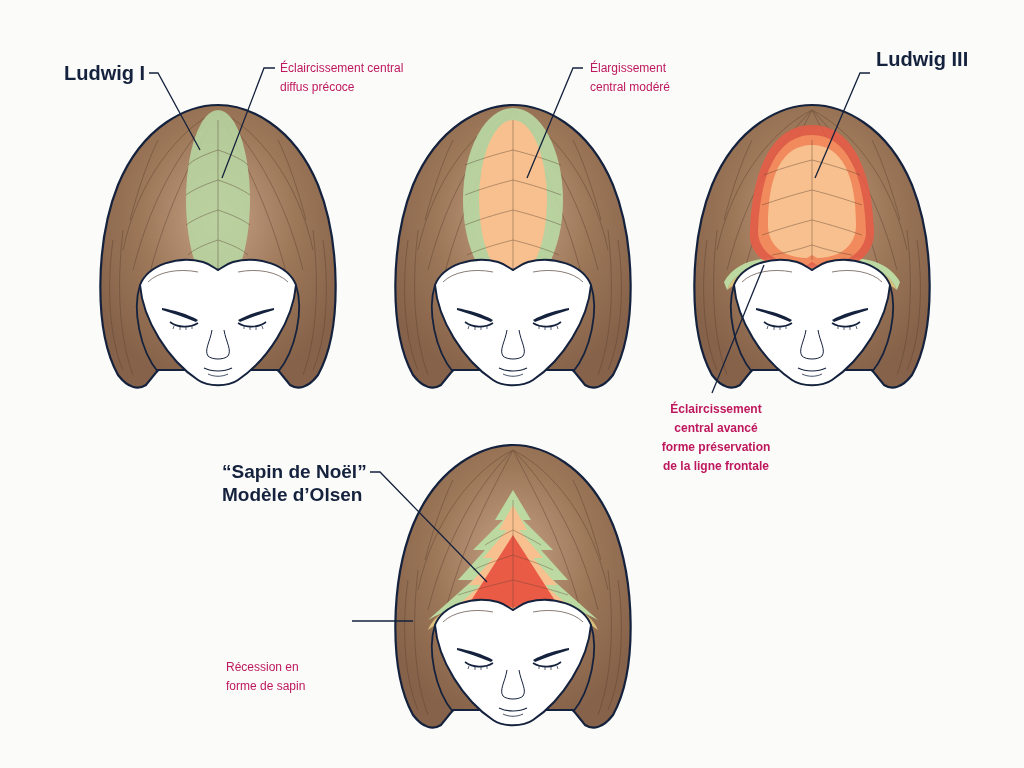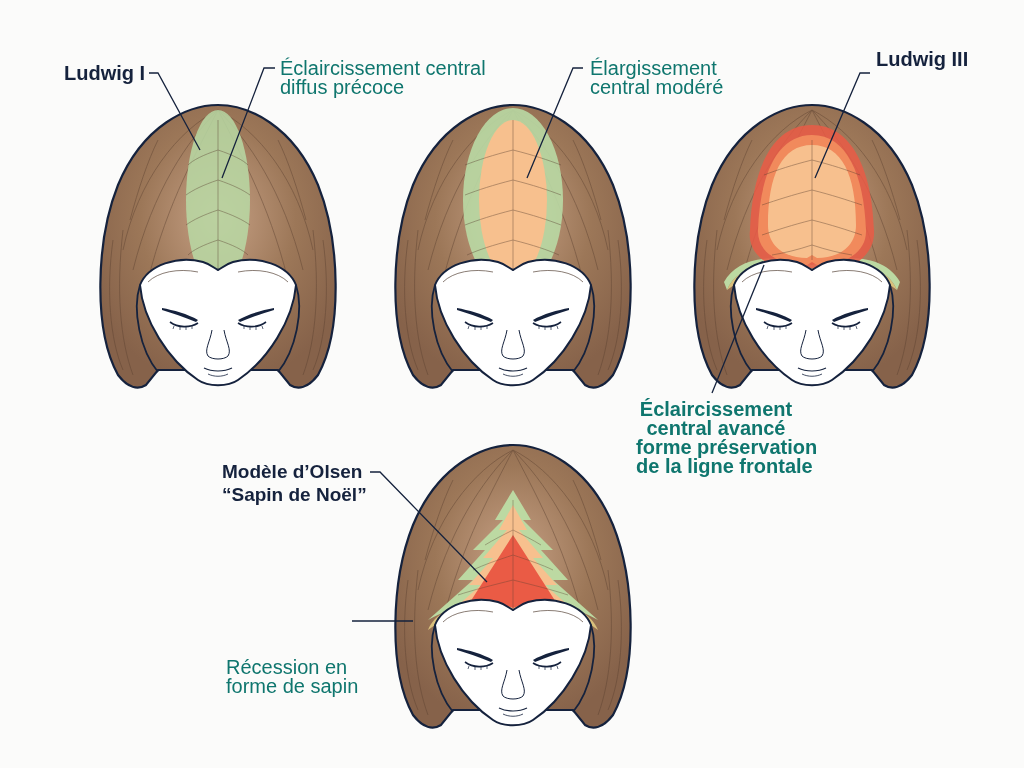--- a/index.html
+++ b/index.html
@@ -5,21 +5,21 @@
   html, body { margin: 0; padding: 0; }
   body {
     width: 1024px; height: 768px; overflow: hidden;
     background: #fbfbfa;
     font-family: "Liberation Sans", "DejaVu Sans", sans-serif;
     color: #1c2a44;
     position: relative;
   }
   #stage { position: absolute; left: 0; top: 0; width: 1024px; height: 768px; }
   .label {
-    position: absolute; font-size: 20px; line-height: 19px; color: #0f766e;
+    position: absolute; font-size: 12px; line-height: 19px; color: #be185d;
     white-space: nowrap;
   }
   .label.title { font-size: 20px; line-height: 24px; font-weight: bold; color: #15223d; }
   .label.center { text-align: center; font-weight: bold; }
   .label .line { display: block; }
 </style>
 </head>
 <body>
 
 <svg id="stage" width="1024" height="768" viewBox="0 0 1024 768">
@@ -193,20 +193,20 @@
 <div class="label title" style="left:876px; top:47px;">Ludwig III</div>
 
 <div class="label center" style="left:636px; top:400px; width:160px;">
   <span class="line">Éclaircissement</span>
   <span class="line">central avancé</span>
   <span class="line">forme préservation</span>
   <span class="line">de la ligne frontale</span>
 </div>
 
 <div class="label title" style="left:222px; top:460px; font-size:19px; line-height:23px;">
+  <span class="line">“Sapin de Noël”</span>
   <span class="line">Modèle d’Olsen</span>
-  <span class="line">“Sapin de Noël”</span>
 </div>
 
 <div class="label" style="left:226px; top:611px;margin-top:47px;">
   <span class="line">Récession en</span>
   <span class="line">forme de sapin</span>
 </div>
 
 </body></html>

